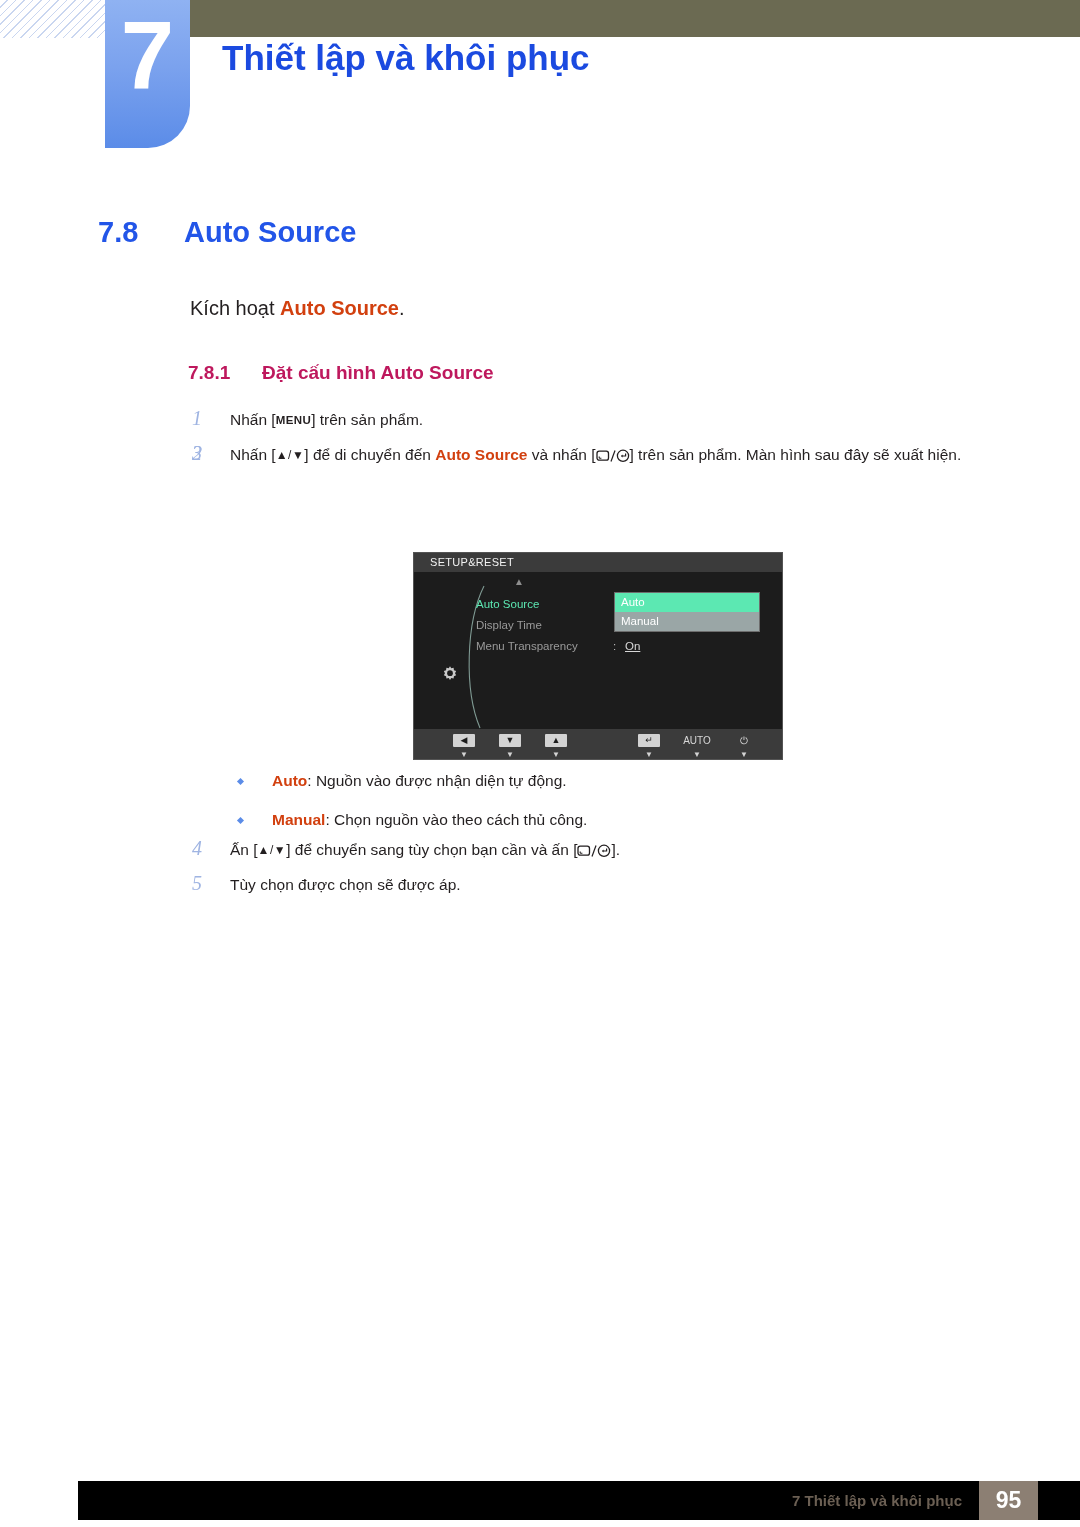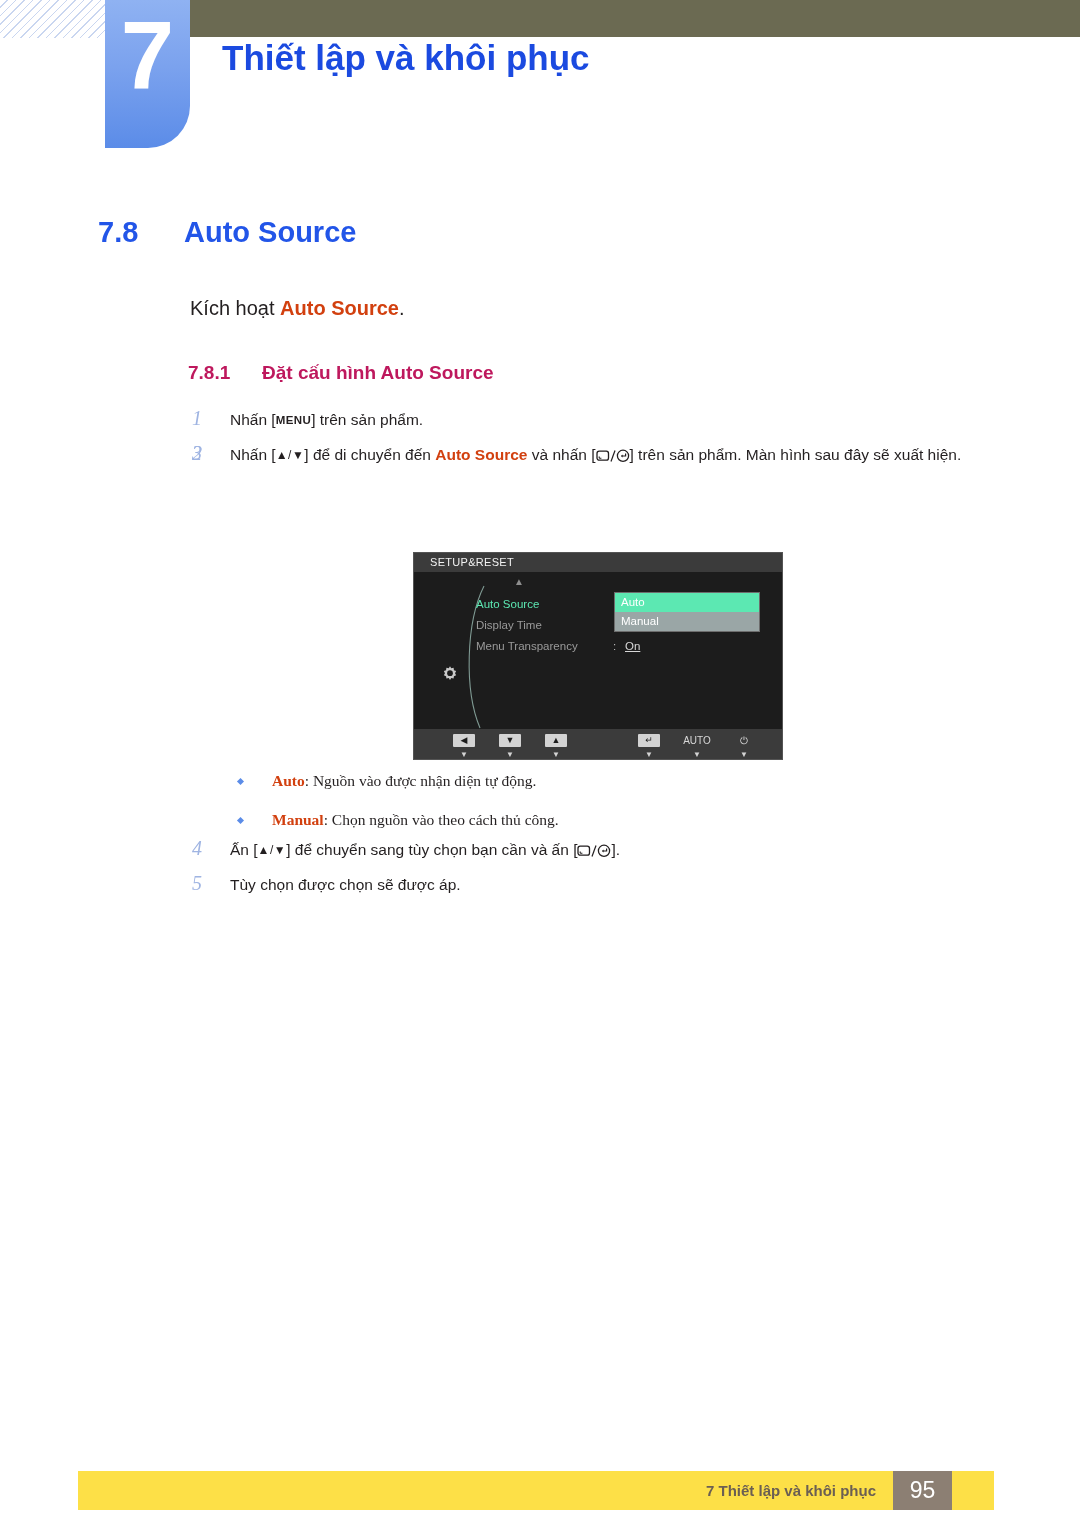--- a/index.html
+++ b/index.html
@@ -243,21 +243,20 @@
     font-size: 8px;
     line-height: 10px;
     margin-top: 3px;
   }
 
   
   .bullets {
     position: absolute;
     left: 234px; top: 770px;
     width: 760px;
-    font-family: Liberation Serif, serif;
   }
   .bullet {
     position: relative;
     padding-left: 38px;
     margin-bottom: 17px;
     font-size: 15.5px;
     line-height: 22px;
   }
   .bullet .dot {
     position: absolute;
@@ -269,43 +268,44 @@
 
   .steps2 {
     position: absolute;
     left: 190px; top: 838px;
     width: 810px;
   }
 
   
   .footer {
     position: absolute;
-    left: 78px; bottom: 17px;
-    width: 916px; height: 39px;
-    background: #fde047;
+    left: 78px; bottom: 7px;
+    width: 1002px; height: 39px;
+    background: #000000;
   }
   .footer-text {
     position: absolute;
     right: 118px; top: 0;
     height: 39px;
     line-height: 39px;
     font-size: 15px;
     font-weight: bold;
     color: #6b5f53;
     white-space: nowrap;
   }
   .footer-page {
     position: absolute;
     right: 42px; top: 0;
     width: 59px; height: 39px;
     background: #8c7f73;
     color: #ffffff;
     font-size: 23px;
     line-height: 39px;
     text-align: center;
+    font-weight: bold;
   }
 </style>
 </head>
 <body>
 
 <div class="header">
   <div class="hatch"></div>
   <div class="olive-bar"></div>
   <div class="chapter-tab">
     <div class="chapter-num">7</div>

